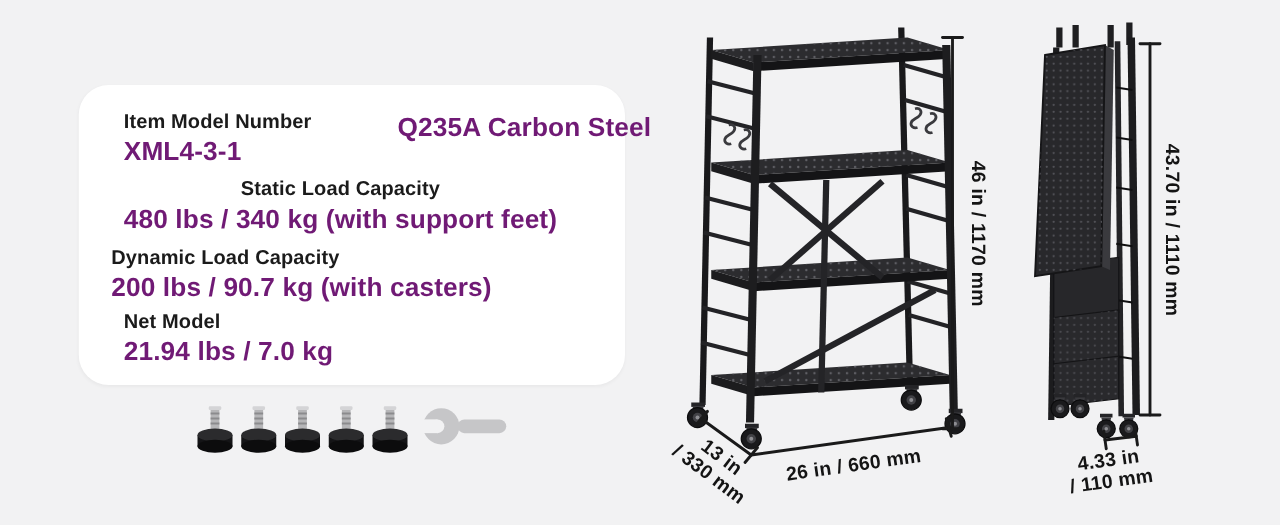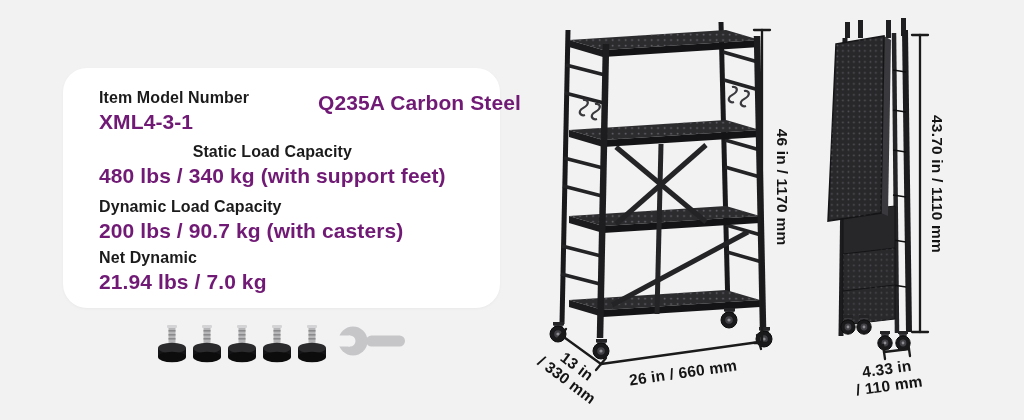--- a/index.html
+++ b/index.html
@@ -34,26 +34,26 @@
       <div class="spec-label">Item Model Number</div>
       <div class="spec-value">XML4-3-1</div>
     </div>
     <div class="spec-group" style="left:255px; top:20px;">
       <div class="spec-value">Q235A Carbon Steel</div>
     </div>
     <div class="spec-group" style="left:36px; top:74px;text-align:center;">
       <div class="spec-label">Static Load Capacity</div>
       <div class="spec-value">480 lbs / 340 kg (with support feet)</div>
     </div>
-    <div class="spec-group" style="left:36px; top:129px;">
+    <div class="spec-group" style="left:26px; top:129px;">
       <div class="spec-label">Dynamic Load Capacity</div>
       <div class="spec-value">200 lbs / 90.7 kg (with casters)</div>
     </div>
     <div class="spec-group" style="left:36px; top:180px;">
-      <div class="spec-label">Net Dynamic</div>
+      <div class="spec-label">Net Model</div>
       <div class="spec-value">21.94 lbs / 7.0 kg</div>
     </div>
   </section>
 
   <svg style="left:140px; top:315px;" width="285" height="60" viewBox="140 315 285 60">
     <g>
 
       <g id="foot">
         <rect x="168.5" y="326" width="7" height="19" fill="#b6b6b8"></rect>
         <rect x="168.5" y="330" width="7" height="1.6" fill="#8b8b8d"></rect>

